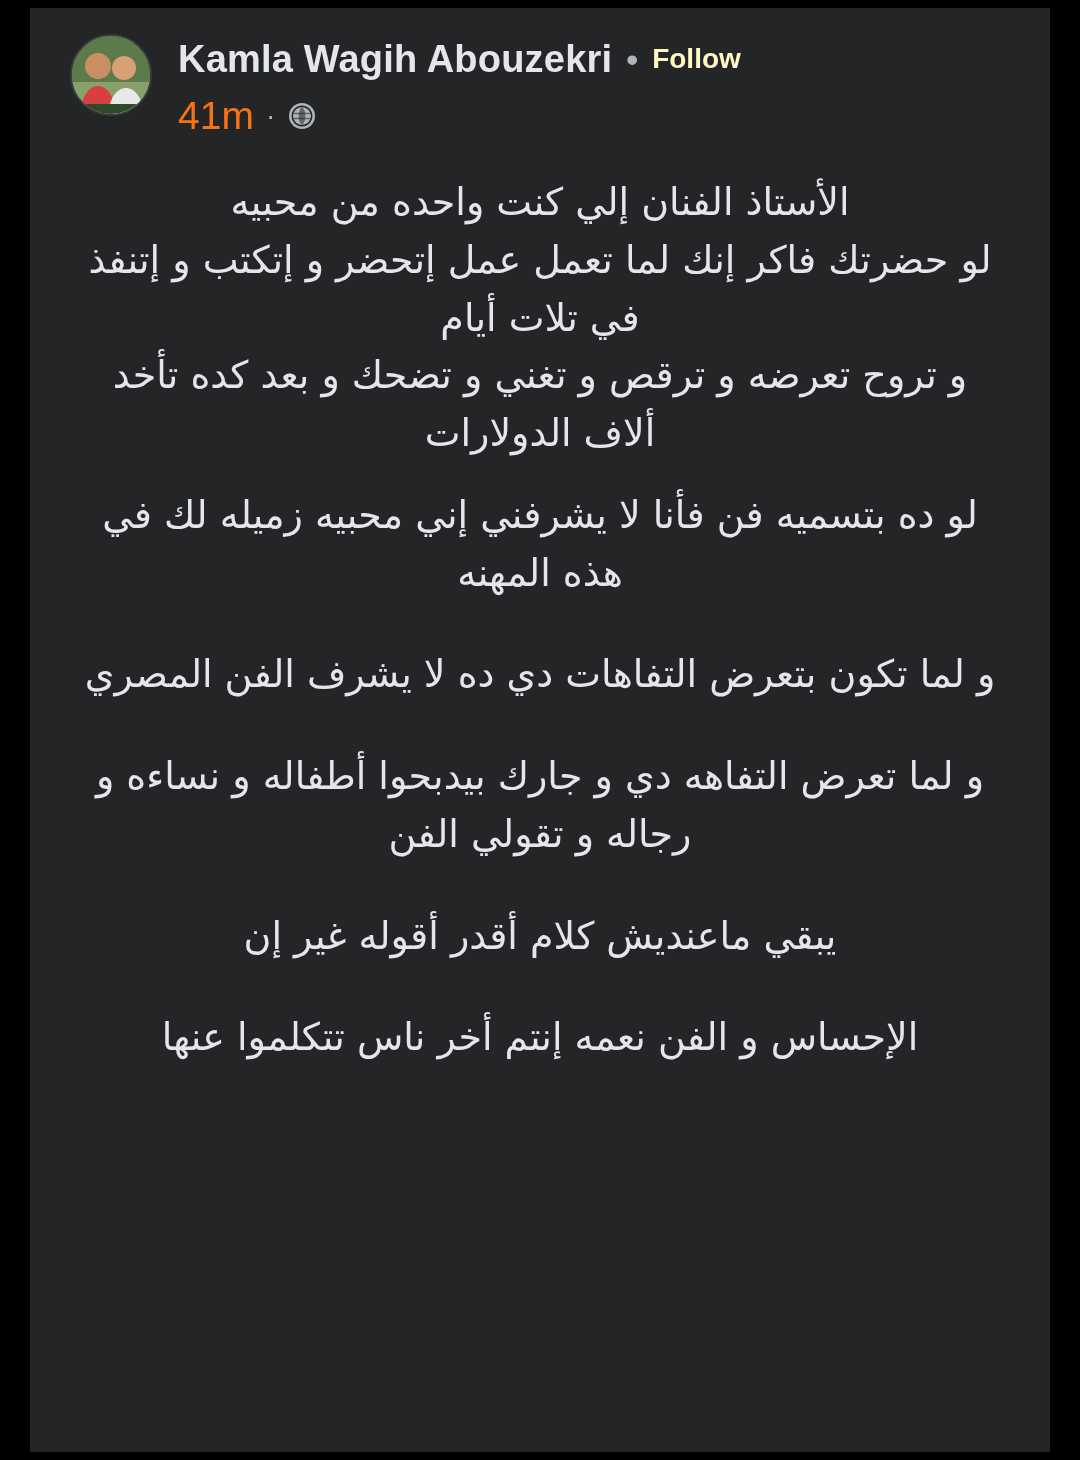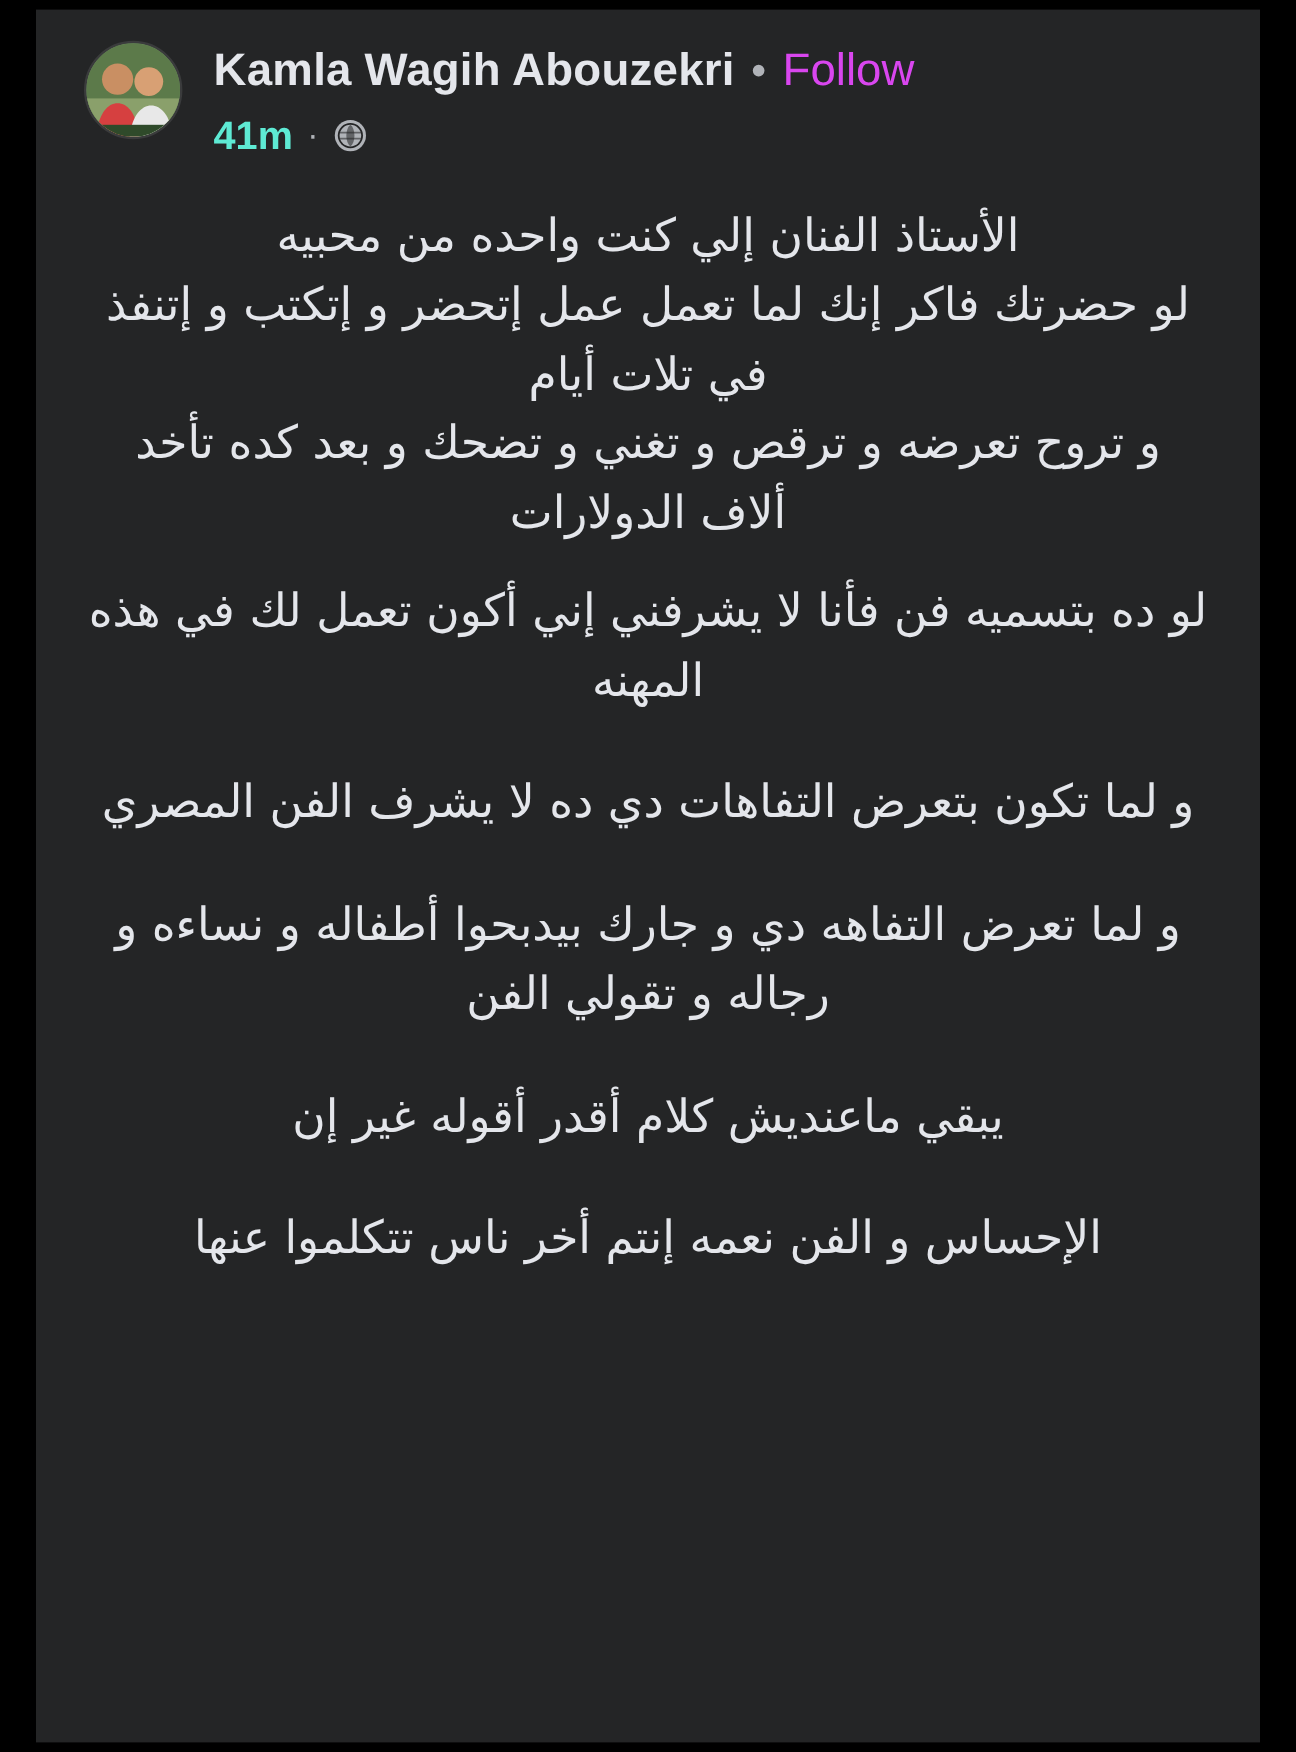--- a/index.html
+++ b/index.html
@@ -75,36 +75,36 @@
   }
 
   .dot-sep {
     color: #b0b3b8;
     font-size: 34px;
     margin: 0 14px;
     font-weight: bold;
   }
 
   .follow-link {
-    font-size: 38px;
-    font-weight: normal;
-    color: #d946ef;
+    font-size: 28px;
+    font-weight: bold;
+    color: #fef9c3;
     cursor: pointer;
   }
 
   .meta-row {
     display: flex;
     align-items: center;
     margin-top: 16px;
   }
 
   .timestamp {
-    font-size: 33px;
-    color: #5eead4;
-    font-weight: bold;
+    font-size: 39px;
+    color: #f97316;
+    font-weight: normal;
   }
 
   .meta-dot {
     color: #b0b3b8;
     font-size: 28px;
     margin: 0 12px;
   }
 
   .globe-icon {
     width: 30px;
@@ -175,21 +175,21 @@
           </span>
         </div>
       </div>
 
     </div>
 
     <div class="post-body">
       <p class="para p1">الأستاذ الفنان إلي كنت واحده من محبيه
 لو حضرتك فاكر إنك لما تعمل عمل إتحضر و إتكتب و إتنفذ في تلات أيام
 و تروح تعرضه و ترقص و تغني و تضحك و بعد كده تأخد ألاف الدولارات</p>
-      <p class="para p2">لو ده بتسميه فن فأنا لا يشرفني إني أكون تعمل لك في هذه المهنه</p>
+      <p class="para p2">لو ده بتسميه فن فأنا لا يشرفني إني محبيه زميله لك في هذه المهنه</p>
       <p class="para p3">و لما تكون بتعرض التفاهات دي ده لا يشرف الفن المصري</p>
       <p class="para p4">و لما تعرض التفاهه دي و جارك بيدبحوا أطفاله و نساءه و رجاله و تقولي الفن</p>
       <p class="para p5">يبقي ماعنديش كلام أقدر أقوله غير إن</p>
       <p class="para p6">الإحساس و الفن نعمه إنتم أخر ناس تتكلموا عنها</p>
     </div>
 
   </div>
 
 </div>
 

